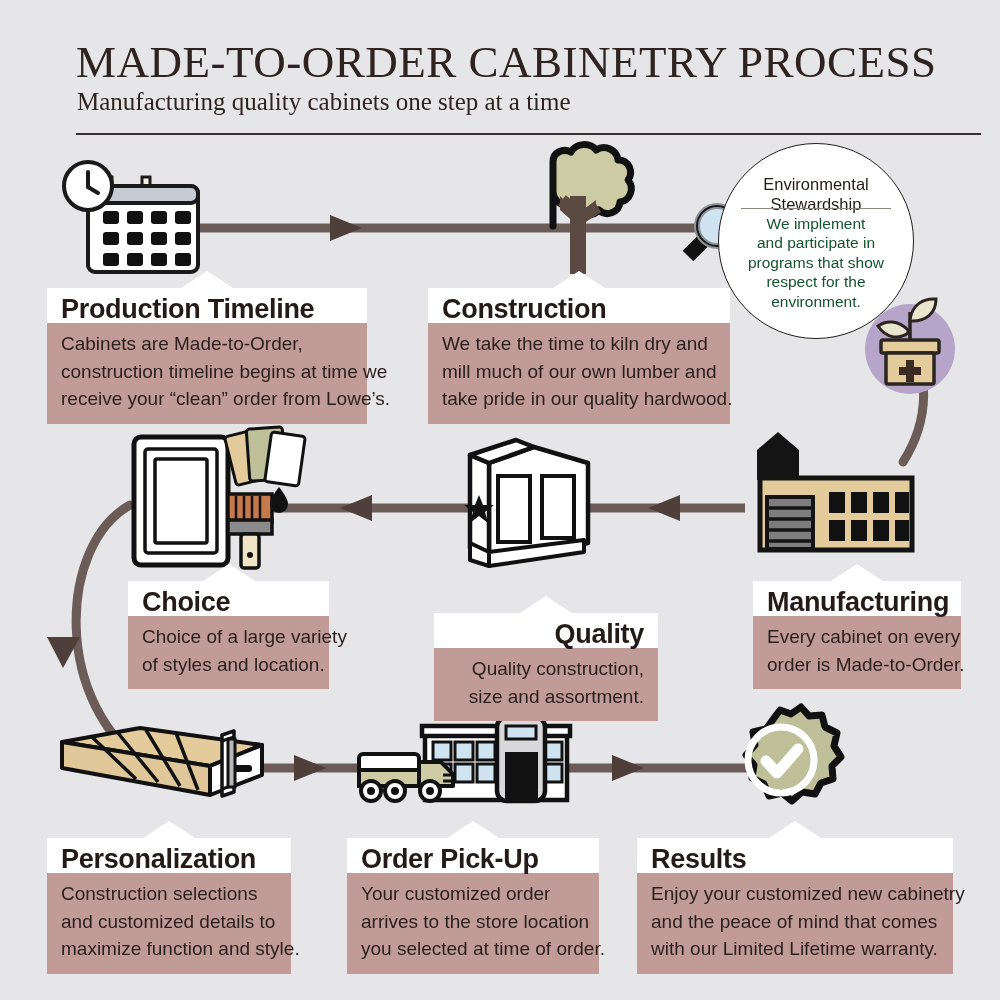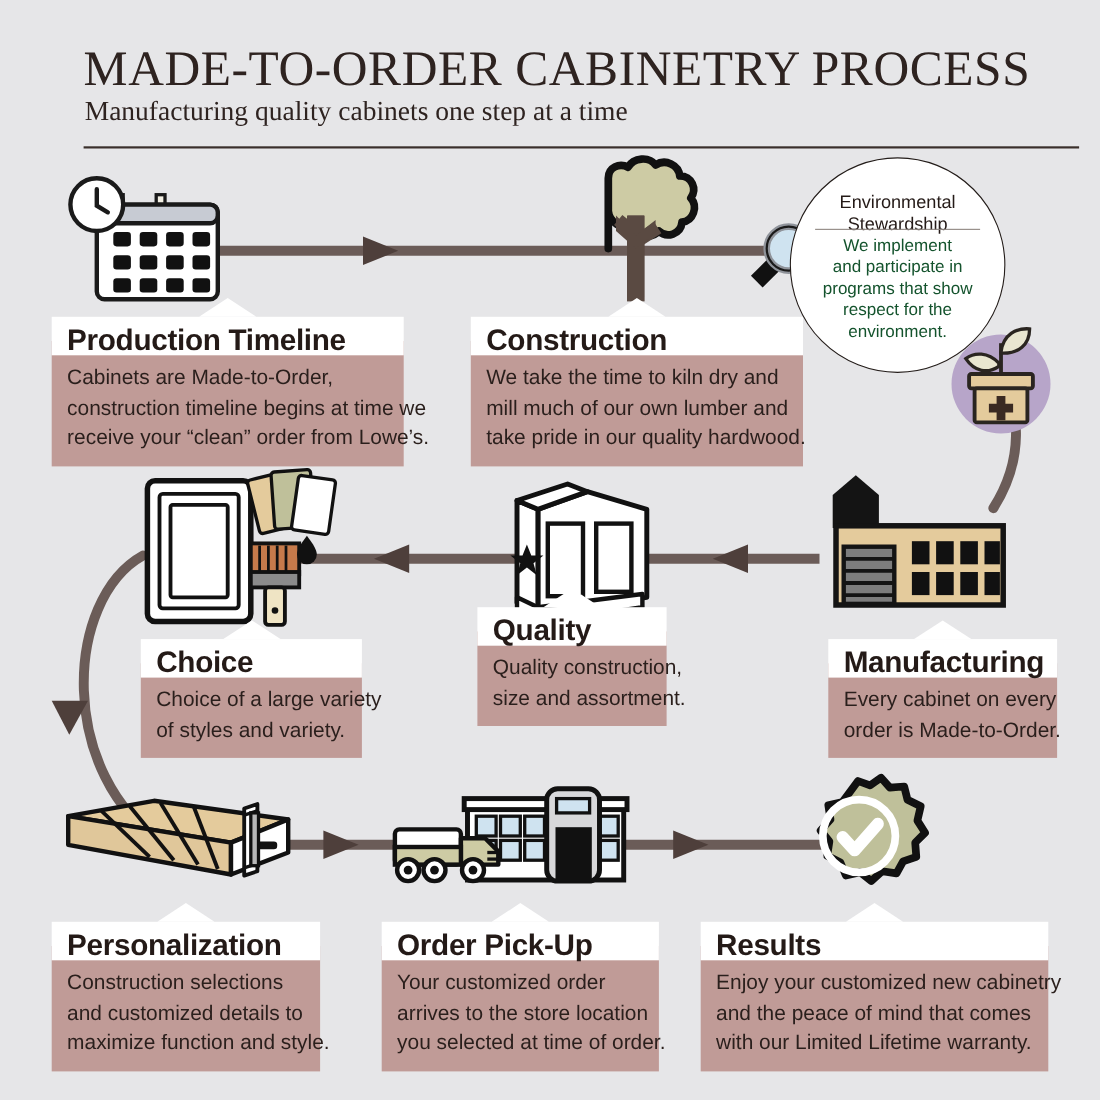--- a/index.html
+++ b/index.html
@@ -322,35 +322,35 @@
 
   <div class="card" style="left:753px;top:581px;width:208px;">
     <div class="notch"></div>
     <div class="head">Manufacturing</div>
     <div class="body">
       <div>Every cabinet on every</div>
       <div>order is Made-to-Order.</div>
     </div>
   </div>
 
-  <div class="card" style="left:434px;top:552px;width:172px;">
+  <div class="card" style="left:434px;top:613px;width:224px;text-align:right;">
     <div class="notch"></div>
     <div class="head">Quality</div>
     <div class="body">
       <div>Quality construction,</div>
       <div>size and assortment.</div>
     </div>
   </div>
 
   <div class="card" style="left:108px;top:581px;width:201px;margin-left:20px;">
     <div class="notch"></div>
     <div class="head">Choice</div>
     <div class="body">
       <div>Choice of a large variety</div>
-      <div>of styles and variety.</div>
+      <div>of styles and location.</div>
     </div>
   </div>
 
   <div class="card" style="left:47px;top:838px;width:244px;">
     <div class="notch"></div>
     <div class="head">Personalization</div>
     <div class="body">
       <div>Construction selections</div>
       <div>and customized details to</div>
       <div>maximize function and style.</div>

